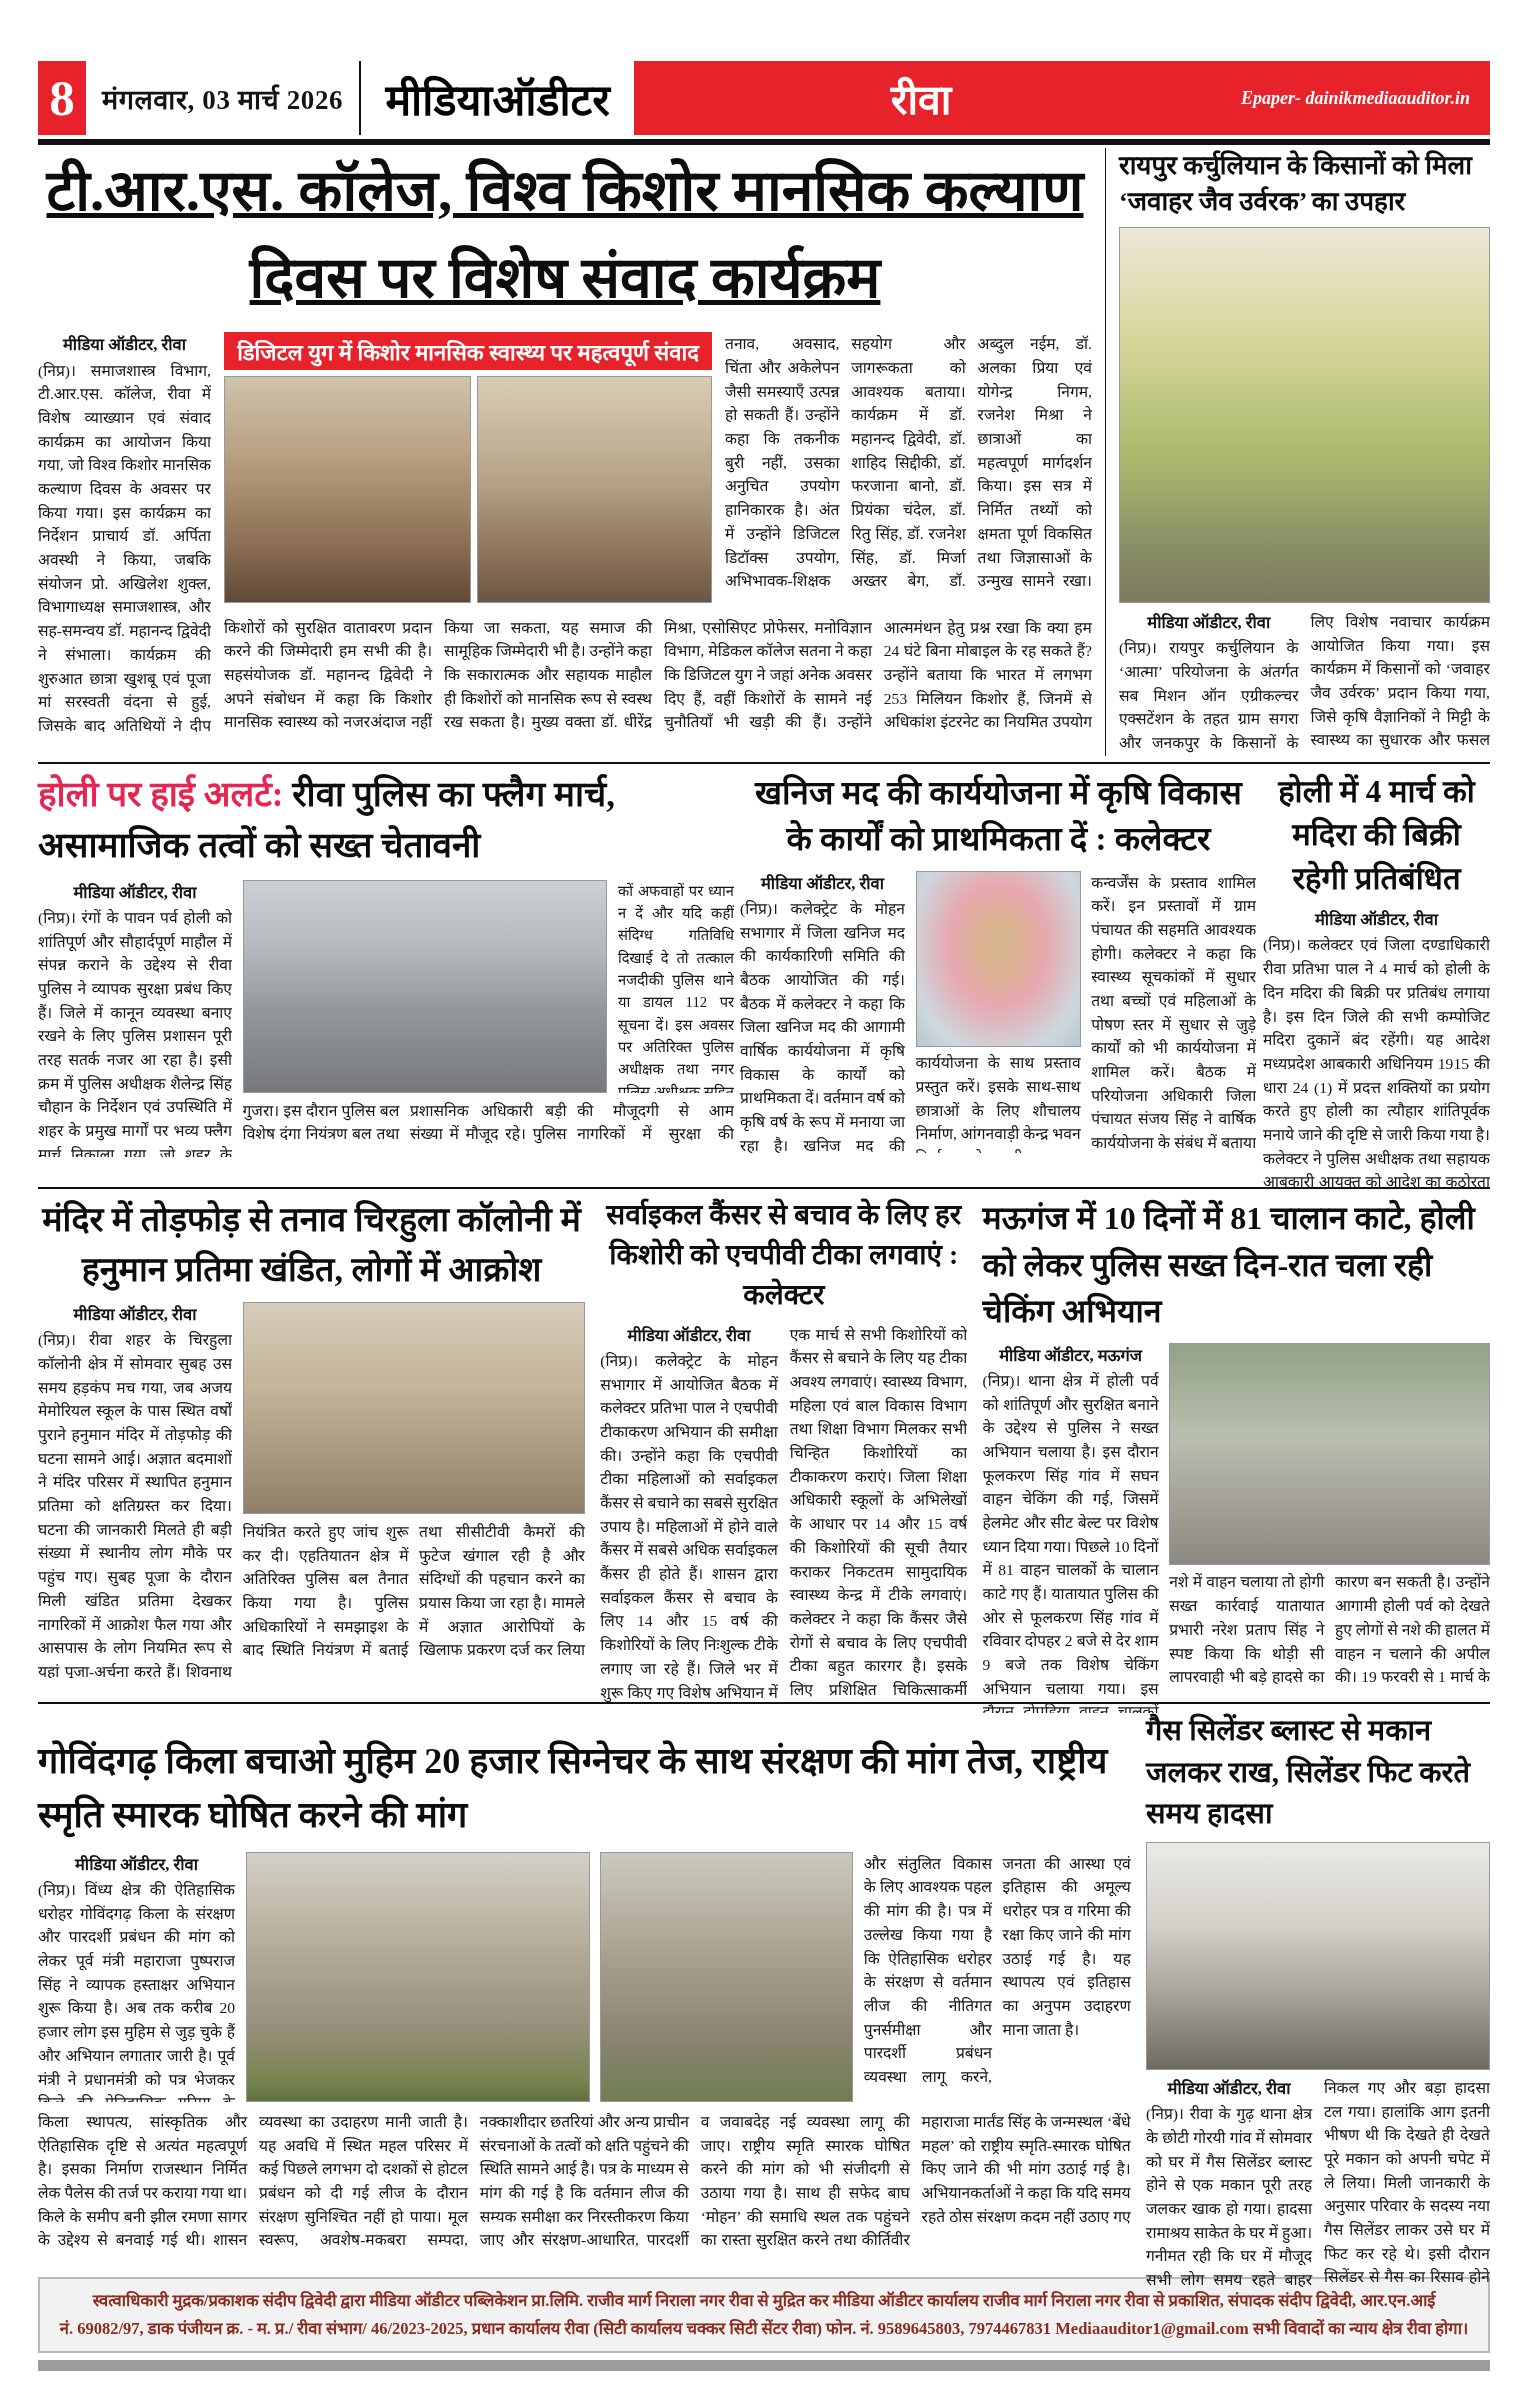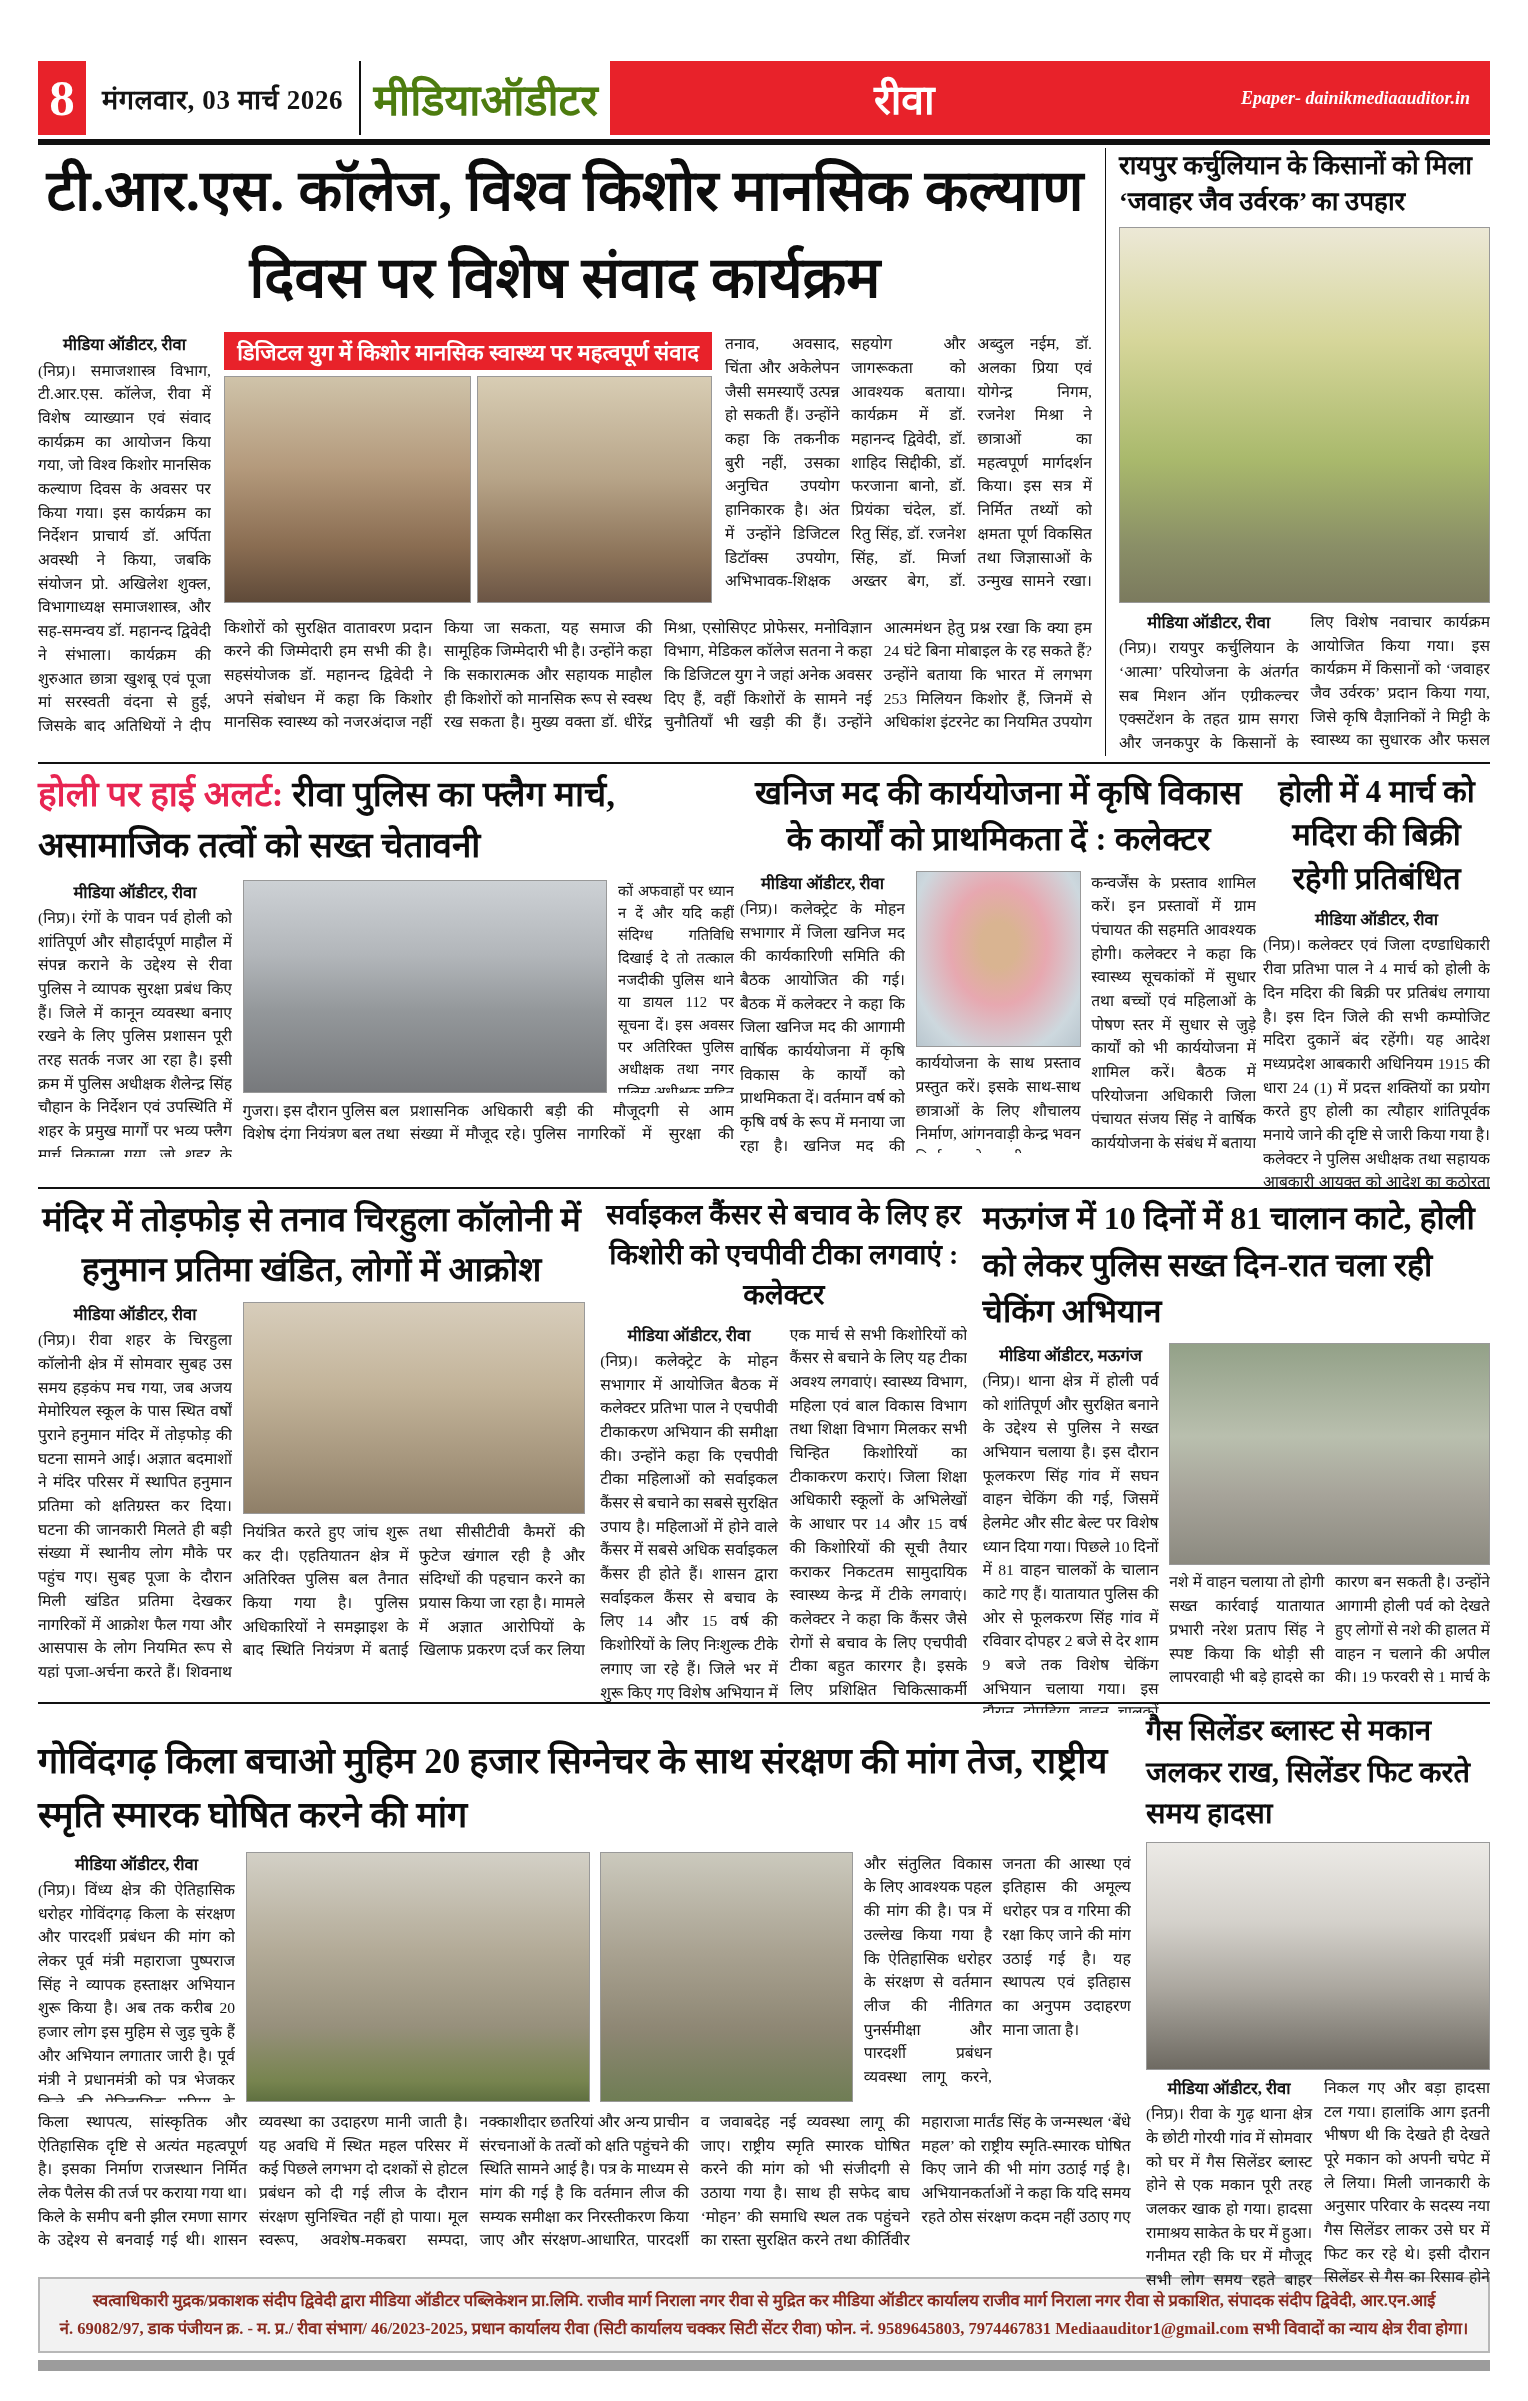--- a/index.html
+++ b/index.html
@@ -15,22 +15,22 @@
   .pgnum {
     width: 48px; background: #e8222a; color: #fff; font-size: 51px; font-weight: bold;
     display: flex; align-items: center; justify-content: center;
   }
   .pgdate {
     width: 273px; display: flex; align-items: center; justify-content: center;
     font-size: 27px; font-weight: bold; letter-spacing: 0.6px;
   }
   .mh-divider { width: 2.4px; background: #111; }
   .mh-logo {
-    display: flex; align-items: center; padding: 0 12px;
-    color: #4d7c0f; font-size: 43px; font-weight: bold; white-space: nowrap;
+    display: flex; align-items: center; padding: 0 24px;
+    color: #000000; font-size: 43px; font-weight: bold; white-space: nowrap;
   }
   .redband {
     flex: 1; background: #e8222a; display: flex; align-items: center; position: relative;
   }
   .edition {
     position: absolute; left: 30%; color: #fff; font-size: 41px; font-weight: bold;
   }
   .epaper {
     position: absolute; right: 20px; color: #fff; font-size: 18px; font-style: italic; font-weight: bold;
   }
@@ -39,21 +39,21 @@
 
   
   h1, h2, h3 { font-weight: bold; color: #0d0d0d; }
   .byline { font-weight: bold; text-align: center; font-size: 16.5px; margin-bottom: 1.2px; }
   .coltext { font-size: 15.6px; line-height: 1.52; text-align: justify; overflow: hidden; }
   .ph { width: 100%; border: 0.6px solid #999; }
 
   
   .row1 { display: flex; margin-top: 3.5px; }
   .art1 { flex: 1; padding-right: 13px; }
-  .art1 h1 { font-size: 57px; line-height: 1.52; text-align: center; }
+  .art1 h1 { font-size: 57px; line-height: 1.52; text-align: center; text-decoration: underline; }
   .a1-body { display: flex; gap: 13px; height: 408px; margin-top: 10.6px; }
   .a1-c1 { width: 173px; }
   .a1-rest { flex: 1; display: flex; flex-direction: column; }
   .a1-toprow { display: flex; gap: 13px; height: 275px; }
   .a1-mid { width: 488px; }
   .subheadbar {
     background: #e8222a; color: #fff; font-weight: bold; font-size: 22px;
     height: 38px; display: flex; align-items: center; justify-content: center;
     text-align: center; padding: 0 5.9px; margin-bottom: 5.9px; white-space: nowrap; overflow: hidden;
   }

